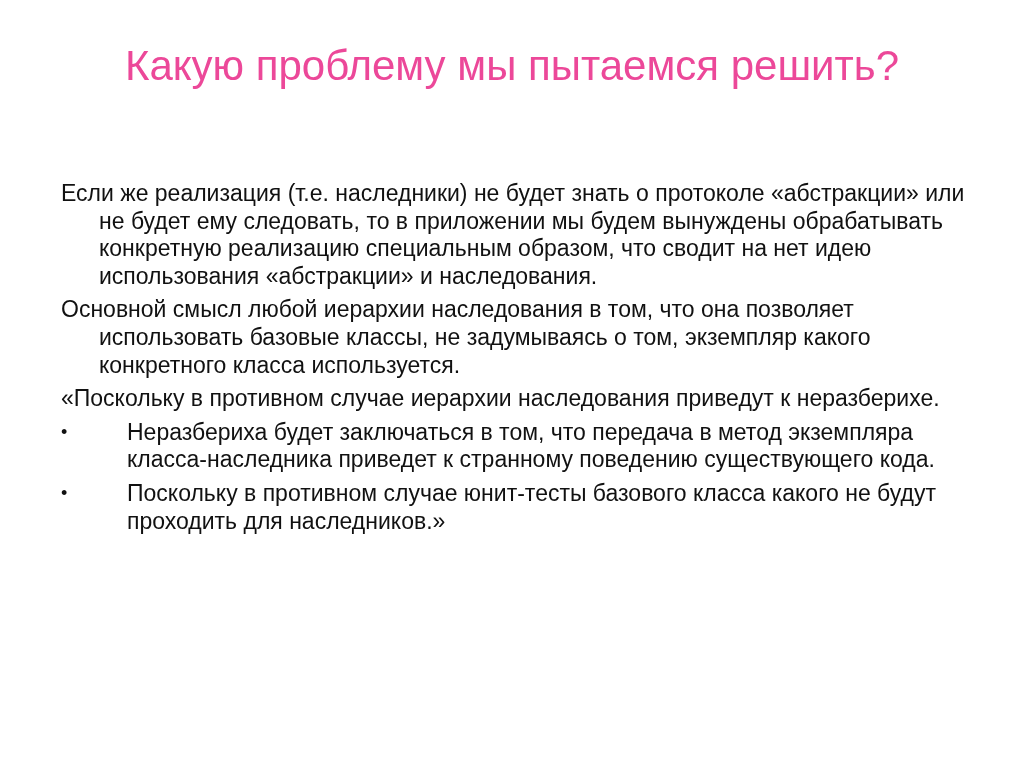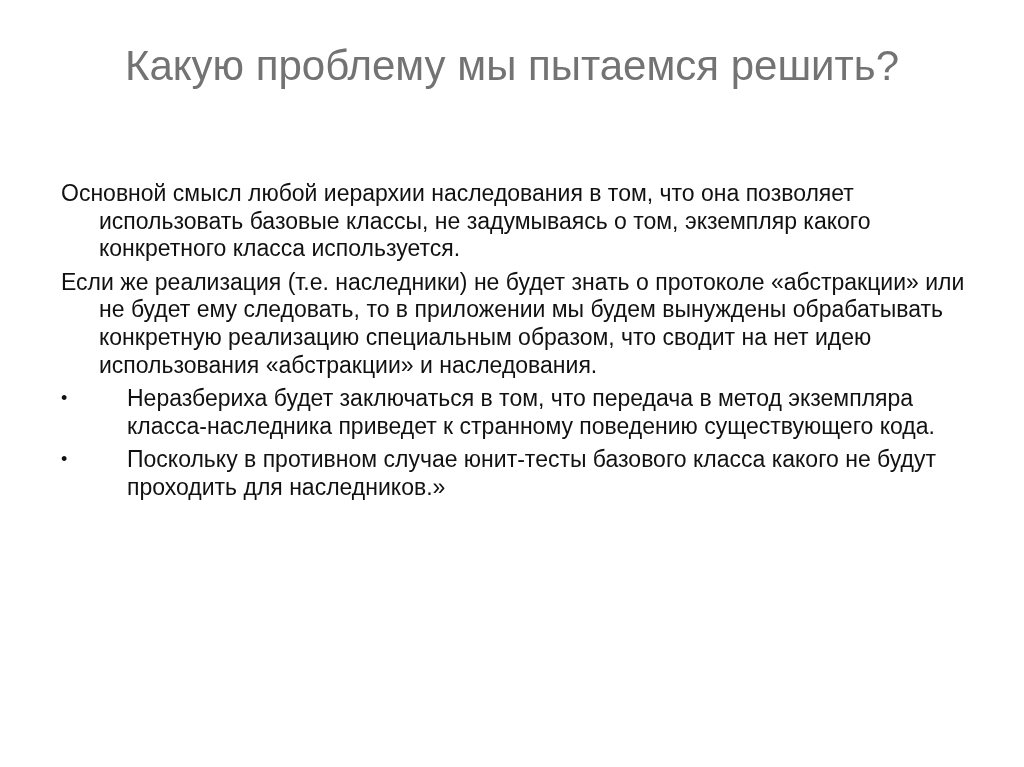--- a/index.html
+++ b/index.html
@@ -23,21 +23,21 @@
     }
     .title {
       position: absolute;
       left: 100px;
       top: 38px;
       width: 824px;
       text-align: center;
       font-size: 42px;
       line-height: 56px;
       font-weight: normal;
-      color: #737373;
+      color: #ec4899;
       margin: 0;
     }
     .content {
       position: absolute;
       left: 61px;
       top: 180px;
       width: 910px;
       font-size: 23px;
       line-height: 27.6px;
       color: #111111;
@@ -63,22 +63,23 @@
       margin-left: 28px;
     }
   </style>
 </head>
 <body>
 
 <div class="slide">
   <h1 class="title">Какую проблему мы пытаемся решить?</h1>
 
   <div class="content">
+    <p class="para">Если же реализация (т.е. наследники) не будет знать о протоколе «абстракции» или не будет ему следовать, то в приложении мы будем вынуждены обрабатывать конкретную реализацию специальным образом, что сводит на нет идею использования «абстракции» и наследования.</p>
     <p class="para">Основной смысл любой иерархии наследования в том, что она позволяет использовать базовые классы, не задумываясь о том, экземпляр какого конкретного класса используется.</p>
-    <p class="para">Если же реализация (т.е. наследники) не будет знать о протоколе «абстракции» или не будет ему следовать, то в приложении мы будем вынуждены обрабатывать конкретную реализацию специальным образом, что сводит на нет идею использования «абстракции» и наследования.</p>
+    <p class="para">«Поскольку в противном случае иерархии наследования приведут к неразберихе.</p>
 
     <div class="bullet">
       <span class="bullet-mark">•</span>
       <span class="bullet-text"> Неразбериха будет заключаться в том, что передача в метод экземпляра класса-наследника приведет к странному поведению существующего кода.</span>
     </div>
     <div class="bullet">
       <span class="bullet-mark">•</span>
       <span class="bullet-text">Поскольку в противном случае юнит-тесты базового класса какого не будут проходить для наследников.»</span>
     </div>
   </div>

